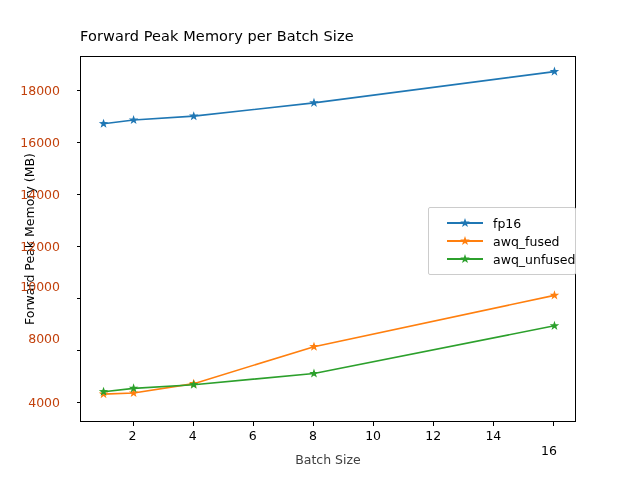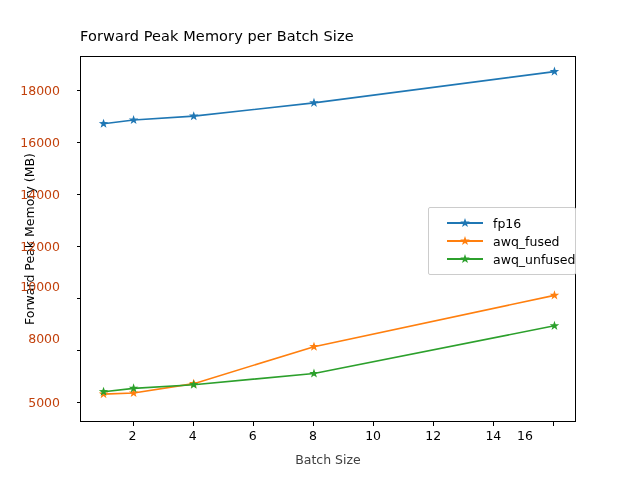--- a/index.html
+++ b/index.html
@@ -152,21 +152,21 @@
 <body>
 
 <div id="figure">
 
   <div id="chart-title">Forward Peak Memory per Batch Size</div>
 
   <div id="ylabel">Forward Peak Memory (MB)</div>
   <div id="xlabel">Batch Size</div>
 
   <div id="ytick-labels">
-      <div class="ytick" style="top: 402.463px;">5000</div>
+      <div class="ytick" style="top: 402.463px;">4000</div>
       <div class="ytick-mark" style="top: 402.463px;"></div>
       <div class="ytick" style="top: 338px;">8000</div>
       <div class="ytick-mark" style="top: 350.363px;"></div>
       <div class="ytick" style="top: 286px;">10000</div>
       <div class="ytick-mark" style="top: 298.263px;"></div>
       <div class="ytick" style="top: 246.164px;">12000</div>
       <div class="ytick-mark" style="top: 246.164px;"></div>
       <div class="ytick" style="top: 194.064px;">14000</div>
       <div class="ytick-mark" style="top: 194.064px;"></div>
       <div class="ytick" style="top: 141.964px;">16000</div>
@@ -182,21 +182,21 @@
       <div class="xtick" style="left: 252.848px;">6</div>
       <div class="xtick-mark" style="left: 252.848px;"></div>
       <div class="xtick" style="left: 312.97px;">8</div>
       <div class="xtick-mark" style="left: 312.97px;"></div>
       <div class="xtick" style="left: 373.091px;">10</div>
       <div class="xtick-mark" style="left: 373.091px;"></div>
       <div class="xtick" style="left: 433.212px;">12</div>
       <div class="xtick-mark" style="left: 433.212px;"></div>
       <div class="xtick" style="left: 493.333px;">14</div>
       <div class="xtick-mark" style="left: 493.333px;"></div>
-      <div class="xtick" style="left: 525px;">16</div>
+      <div class="xtick" style="left: 549px; margin-top: 15px;">16</div>
       <div class="xtick-mark" style="left: 553.455px;"></div>
     </div>
 
   <div id="plot-area">
     <div id="plot-inner">
       <svg id="series-svg" width="496" height="366">
           <g>
             <polyline points="22.55,66.69 52.61,63.04 112.73,59.13 232.97,45.85 473.45,14.59" fill="none" stroke="#1f77b4" stroke-width="1.6" stroke-linejoin="round" stroke-linecap="round"></polyline>
             <polygon points="22.55,61.69 23.72,65.07 27.30,65.14 24.45,67.31 25.48,70.73 22.55,68.69 19.61,70.73 20.64,67.31 17.79,65.14 21.37,65.07" fill="#1f77b4"></polygon>
             <polygon points="52.61,58.04 53.78,61.42 57.36,61.50 54.51,63.66 55.54,67.09 52.61,65.04 49.67,67.09 50.70,63.66 47.85,61.50 51.43,61.42" fill="#1f77b4"></polygon>

